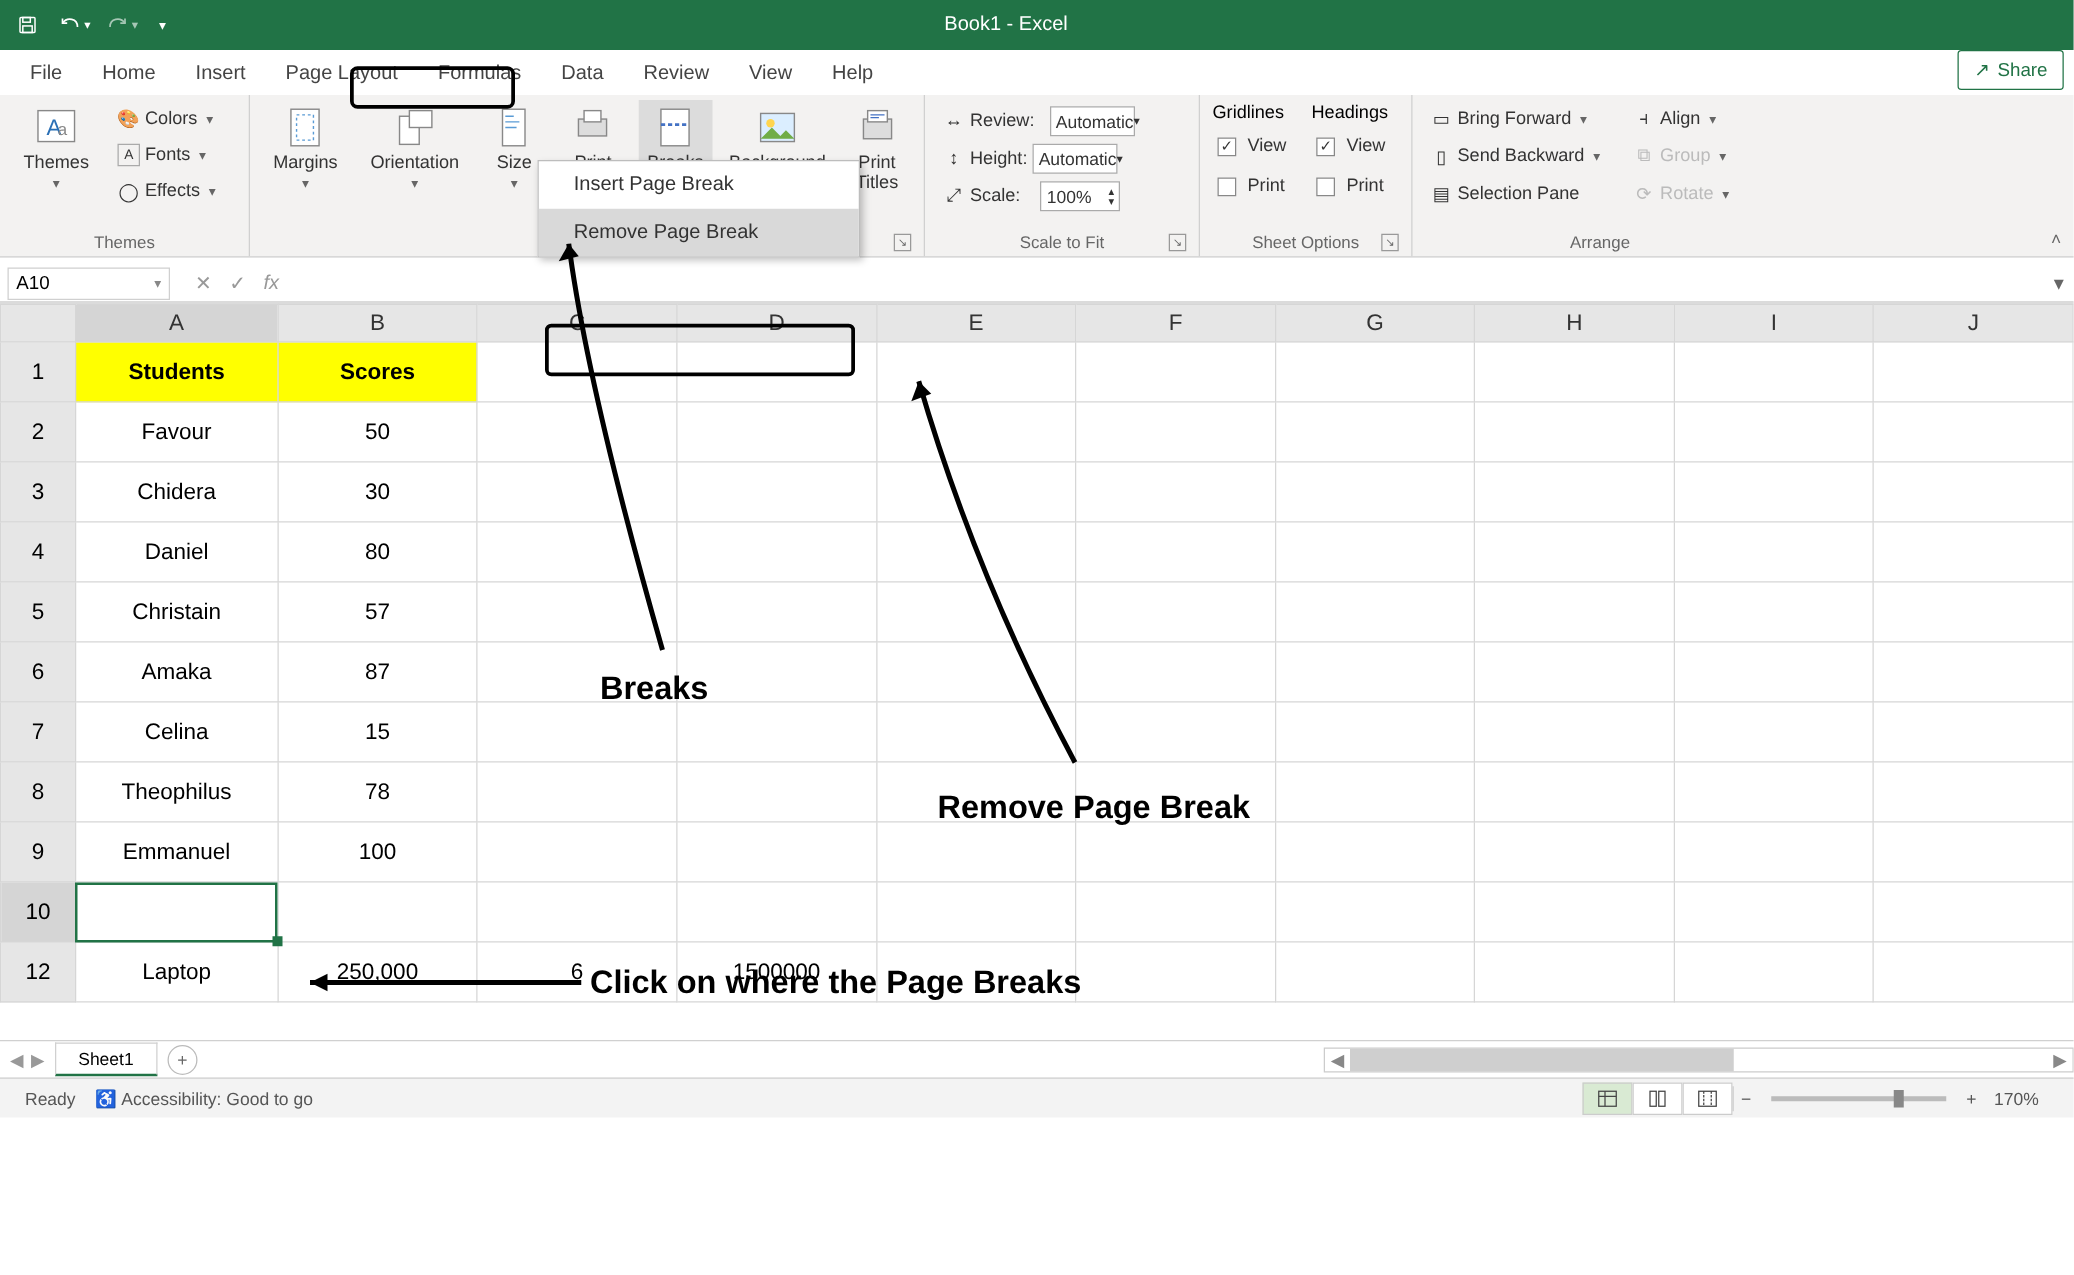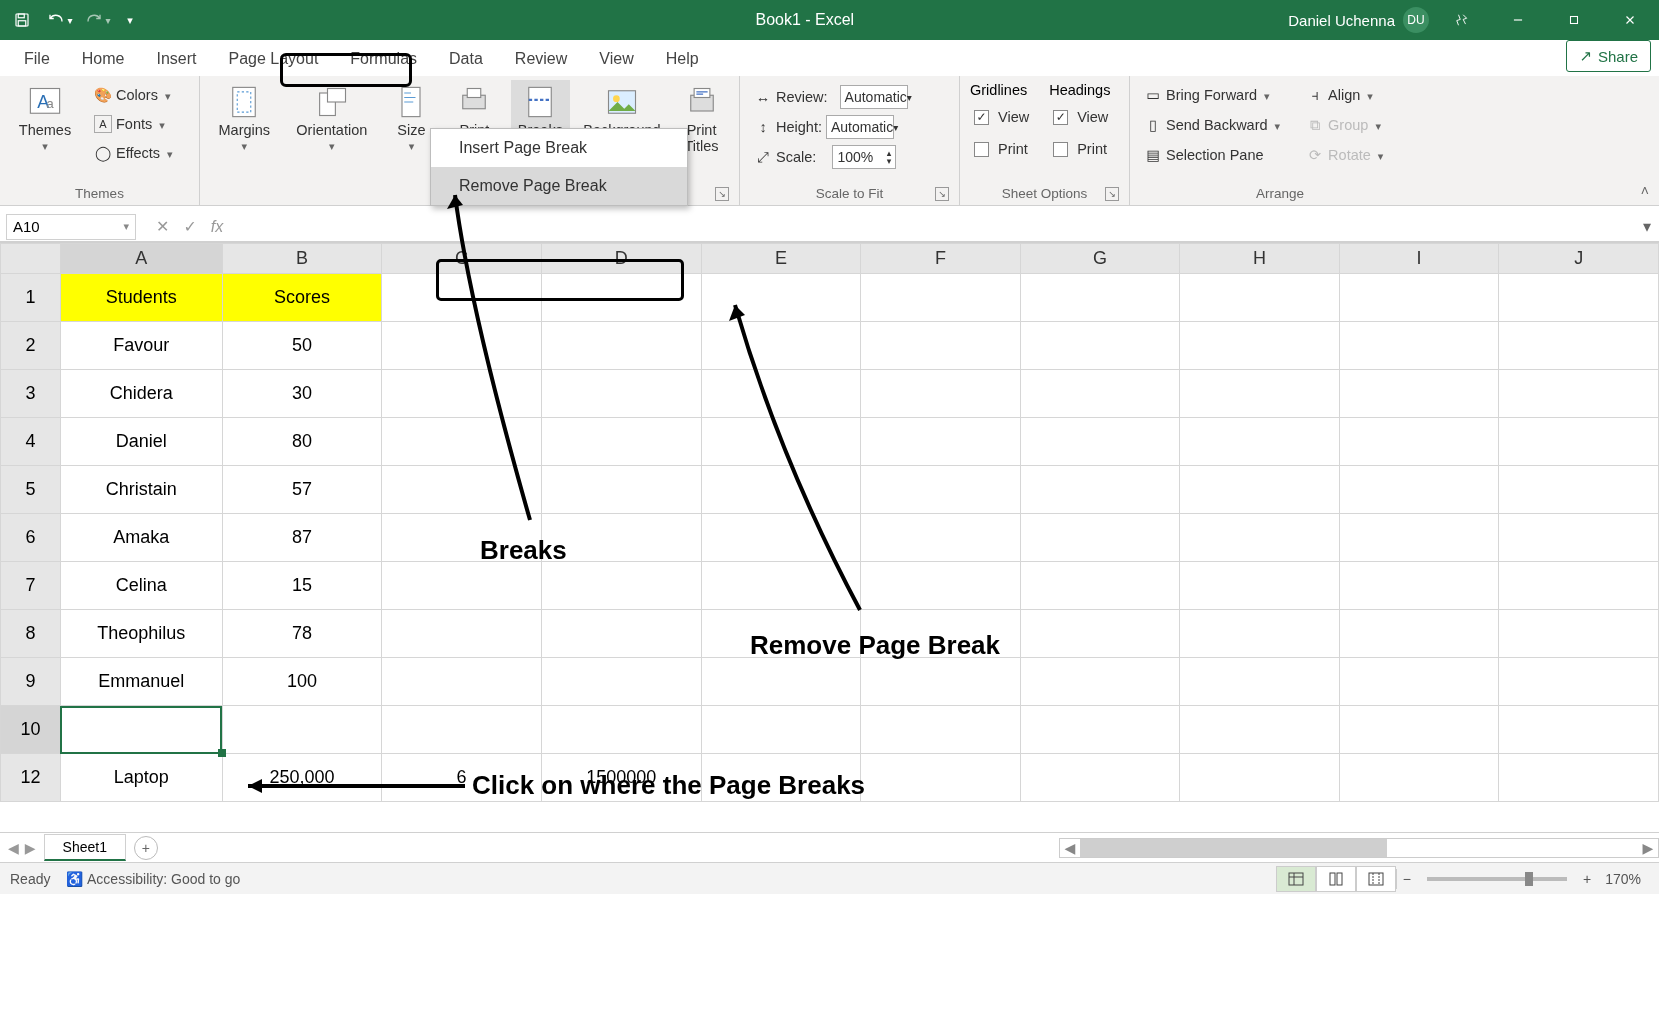--- a/index.html
+++ b/index.html
@@ -74,40 +74,40 @@
   
   .grid-area { position:relative; height:590px; overflow:hidden; border-top:1px solid var(--border-grey);}
   table.sheet { border-collapse:collapse; table-layout:fixed; }
   table.sheet th, table.sheet td { border:1px solid var(--grid-line); font-size:18px; }
   .corner { width:60px; height:30px; background:var(--cell-header-bg); border:1px solid var(--border-grey);}
   th.colhead { height:30px; background:var(--cell-header-bg); font-weight:400; font-size:17px; color:#333;}
   th.colhead.sel { background:var(--cell-header-sel-bg); }
   th.rowhead { width:60px; background:var(--row-head-bg); font-weight:400; font-size:20px; text-align:center;}
   th.rowhead.sel { background:var(--cell-header-sel-bg); }
   td.cell { height:48px; text-align:center; font-size:21px; background:#fff;}
-  td.cell.dataH { font-weight:400; }
+  td.cell.dataH { font-weight:700; }
   .sel-cell { outline:2px solid #217346; outline-offset:-2px; position:relative;}
   .sel-cell::after{content:"";position:absolute;right:-4px;bottom:-4px;width:8px;height:8px;background:#217346;}
 
   
   .anno { position:absolute; font-weight:700; font-size:26px; z-index:60; pointer-events:none;}
   svg.arrow { position:absolute; z-index:58; pointer-events:none; }
 
   
   .sheettabs { height:30px; display:flex; align-items:center; border-top:1px solid var(--border-grey); background:#fff; font-size:14px;}
   .st-nav { padding:0 8px; color:#999; display:flex; gap:6px;}
   .st-tab { padding:4px 18px; border:1px solid var(--border-grey); border-bottom:2px solid var(--green-dark); background:#fff;}
   .st-add { width:24px;height:24px;border:1px solid #bbb;border-radius:50%;display:flex;align-items:center;justify-content:center;margin-left:8px;color:#666;}
   .hscroll { margin-left:auto; width:600px; height:20px; border:1px solid #ccc; display:flex; align-items:center;}
   .hscroll .track{flex:1;height:100%;position:relative;}
   .hscroll .thumb{position:absolute;left:0;width:55%;height:100%;background:#cfcfcf;}
   .hscroll .cap{width:20px;text-align:center;color:#888;}
 
   
-  .status { height:32px; background:var(--status-bg); border-top:1px solid var(--border-grey); display:flex; align-items:center; font-size:14px; color:#555; padding:0 10px; gap:16px;}
+  .status { height:32px; background:var(--status-bg); border-top:1px solid var(--border-grey); display:flex; align-items:center; font-size:14px; color:#555; padding:0 20px; gap:16px;}
   .status .views { margin-left:auto; display:flex; align-items:center; gap:0;}
   .viewbtn { width:40px;height:26px;border:1px solid #ccc;display:flex;align-items:center;justify-content:center;background:#fff;}
   .viewbtn.on{background:#d9ead3;}
   .zoom-slider{width:140px;height:4px;background:#bbb;position:relative;margin:0 10px;}
   .zoom-slider .knob{position:absolute;left:70%;top:-5px;width:8px;height:14px;background:#888;}
   .sep{width:1px;height:20px;background:#ccc;}
 </style>
 </head>
 <body>
 
@@ -130,47 +130,20 @@
     <div class="qat-btn" style="opacity:0.6">
         <svg viewBox="0 0 24 24" fill="none" stroke="#fff" stroke-width="1.8">
           <path d="M15 10l5 0 0-5"></path>
           <path d="M20 10c-5-7-16-5-16 4"></path>
         </svg>
         <span style="font-size:10px;margin-left:2px;">▾</span>
       </div>
     <div class="qat-btn" style="width:20px;font-size:11px;">▾</div>
   </div>
   <div class="title">Book1  -  Excel</div>
-  <div class="right">
-    <div class="user">
-      <span>Daniel Uchenna</span>
-      <span class="avatar">DU</span>
-    </div>
-    <div class="win-btn">
-        <svg viewBox="0 0 24 24" fill="none" stroke="#fff" stroke-width="1.6">
-          <path d="M6 3l3 8-6 2 3 8"></path>
-          <path d="M14 3l6 6-6 2 4 8"></path>
-        </svg>
-      </div>
-    <div class="win-btn">
-        <svg viewBox="0 0 24 24" stroke="#fff" stroke-width="2">
-          <path d="M5 12h14"></path>
-        </svg>
-      </div>
-    <div class="win-btn">
-        <svg viewBox="0 0 24 24" fill="none" stroke="#fff" stroke-width="1.8">
-          <rect x="6" y="6" width="12" height="12"></rect>
-        </svg>
-      </div>
-    <div class="win-btn">
-        <svg viewBox="0 0 24 24" stroke="#fff" stroke-width="2">
-          <path d="M6 6l12 12M18 6l-12 12"></path>
-        </svg>
-      </div>
-  </div>
 </div>
 
 <div class="ribbon-tabs">
   <div class="tab">File</div>
   <div class="tab">Home</div>
   <div class="tab">Insert</div>
   <div class="tab active">Page Layout</div>
   <div class="tab">Formulas</div>
   <div class="tab">Data</div>
   <div class="tab">Review</div>

